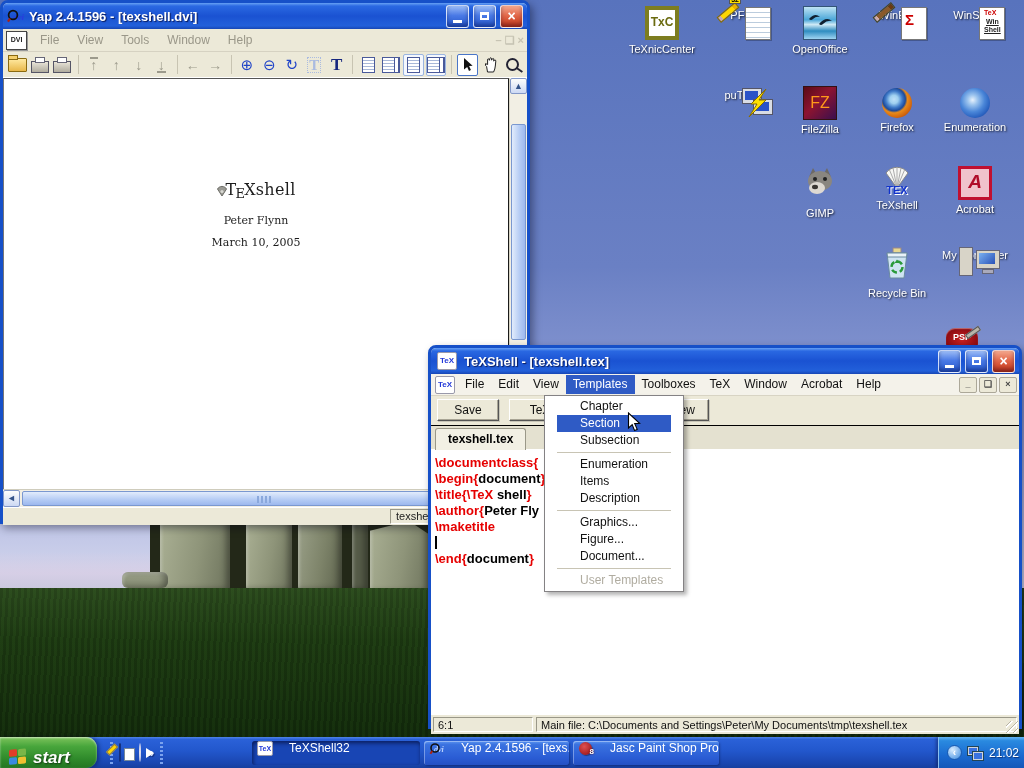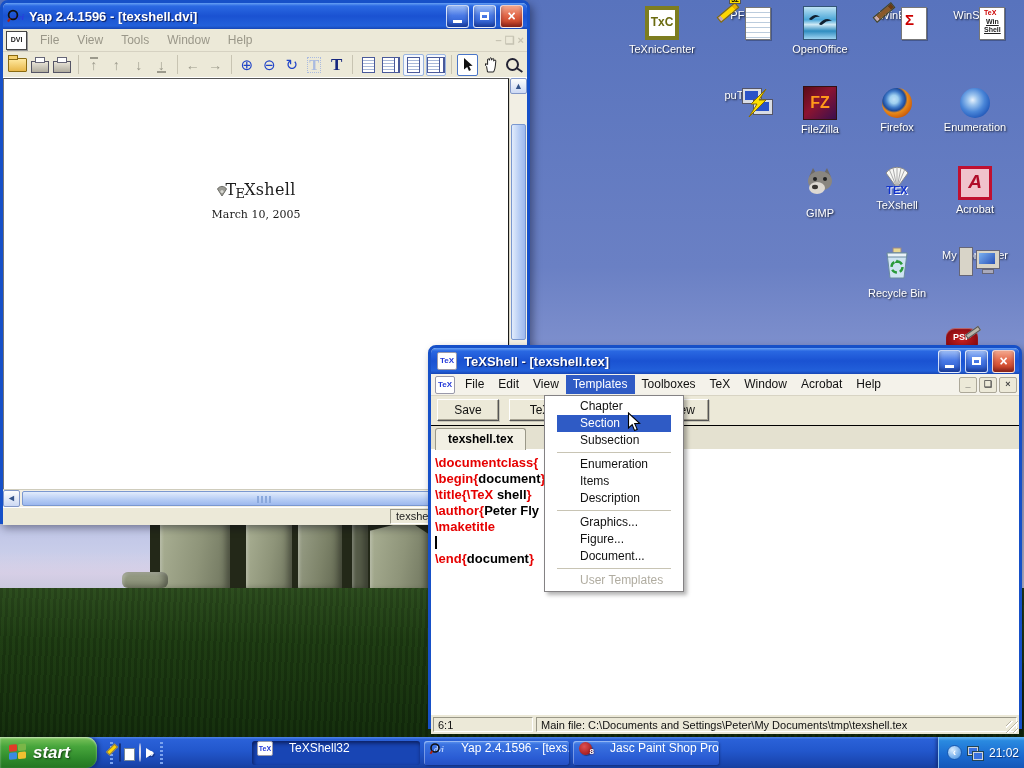--- a/index.html
+++ b/index.html
@@ -142,21 +142,21 @@
   .tmi{height:17px;line-height:17px;padding-left:25px;color:#111;white-space:nowrap}
   .tmi.selected{background:#2f5bc5;color:#fff;margin:0 2px;padding-left:23px}
   .tmi.disabled{color:#b0aca0}
   .tsep2{border-top:1px solid #c8c4b4;margin:3px 2px}
   
   #cursor{position:absolute;left:627px;top:412px;z-index:60}
   
   #taskbar{position:absolute;left:0;top:737px;width:1024px;height:31px;z-index:70;
         background:linear-gradient(180deg,#4f83e8 0%,#2a61d8 8%,#2257cc 45%,#1a46b0 85%,#173f9e 100%)}
   #start-btn{position:absolute;left:0;top:0;width:97px;height:31px;border-radius:0 11px 11px 0;
-        display:flex;align-items:center;gap:5px;padding-left:8px;box-sizing:border-box;cursor:pointer;
+        display:flex;align-items:flex-end;gap:5px;padding-left:8px;box-sizing:border-box;cursor:pointer;
         background:linear-gradient(180deg,#7ec45c 0%,#48a63c 30%,#2f8a2b 70%,#247622 100%);
         box-shadow:inset 0 1px 2px rgba(255,255,255,.6),2px 0 4px rgba(0,0,30,.4);
         color:#fff;font-size:17px;font-weight:bold;font-style:italic;text-shadow:1px 1px 2px rgba(0,0,0,.6)}
   #quick-launch{position:absolute;left:102px;top:0;height:31px;display:flex;align-items:center;gap:6px;padding-left:8px}
   .qsep{width:3px;height:22px;background:repeating-linear-gradient(180deg,#7aa2ee 0 2px,transparent 2px 4px)}
   .ql{width:20px;height:20px;border-radius:3px;position:relative;flex:0 0 auto}
   .chev{color:#cfe0fb;font-size:13px;font-weight:bold;text-shadow:1px 1px 1px rgba(0,0,40,.5)}
   .taskbtn{position:absolute;top:4px;height:24px;border-radius:3px;display:flex;align-items:flex-start;gap:16px;
         padding:0 5px;box-sizing:border-box;color:#fff;font-size:12px;white-space:nowrap;overflow:hidden;
         background:linear-gradient(180deg,#5d95f0 0%,#3a72e0 15%,#2a5cd4 70%,#2451c4 100%);
@@ -195,21 +195,21 @@
     <div class="dicon" style="left: 702px; top: 6px;"><span class="ic"><span class="page" style="background:repeating-linear-gradient(180deg,#fff 0 4px,#bcd 4px 5px)"></span><span class="pencil"></span><span style="position:absolute;right:0;bottom:2px;background:#ffe000;border:1px solid #555;font-size:7px;font-weight:bold;padding:0 1px">32</span></span><div class="lbl">PFE</div></div>
     <div class="dicon" style="left: 781px; top: 6px;"><span class="ic"><span class="ib" style="border:1px solid #357;background:linear-gradient(180deg,#bfe4f4 0%,#4aa6d8 40%,#cfeaf6 55%,#2e8cc0 75%,#9fd4f2 100%)"><svg width="32" height="32" viewBox="0 0 32 32">
             <path d="M5 12 Q11 5 16 10 Q12 9 9 12 Q7 14 5 12" fill="#102030"></path>
             <path d="M15 17 Q22 9 28 14 Q23 13 19 17 Q17 19 15 17" fill="#102030"></path>
           </svg></span></span><div class="lbl">OpenOffice</div></div>
     <div class="dicon" style="left: 858px; top: 6px;"><span class="ic"><span class="page"></span><span style="position:absolute;left:8px;top:5px;color:#c00;font-weight:bold;font-size:15px">Σ</span><span class="pencil" style="background:linear-gradient(90deg,#caa 0 3px,#8a5a2a 3px 18px,#6a3a10 18px);border-color:#442"></span></span><div class="lbl">WinEdt</div></div>
     <div class="dicon" style="left: 936px; top: 6px;"><span class="ic"><span class="page"></span><span style="position:absolute;left:9px;top:3px;font-size:7px;font-weight:bold;color:#c00;line-height:8px">TeX</span><span style="position:absolute;left:9px;top:12px;font-size:7px;font-weight:bold;color:#222;line-height:8px;text-decoration:underline">Win<br>Shell</span></span><div class="lbl">WinShell</div></div>
     <div class="dicon" style="left: 702px; top: 86px;"><span class="ic"><span class="mon" style="left:1px;top:2px"></span><span class="mon" style="left:12px;top:13px"></span><svg style="position:absolute;left:0;top:0" width="34" height="34" viewBox="0 0 34 34">
           <path d="M25 3 L10 18 L16 18 L8 31 L25 14 L18 14 Z" fill="#ffe000" stroke="#886c00"></path>
         </svg></span><div class="lbl">puTTY</div></div>
-    <div class="dicon" style="left: 781px; top: 86px;"><span class="ic"><span class="ib" style="background:linear-gradient(135deg,#5a0a16,#8c1430 45%,#3a0f4e);color:#ff9a1a;font-weight:bold;font-size:16px;line-height:32px;border:1px solid #311">FZ</span></span><div class="lbl">FileZilla</div></div>
+    <div class="dicon" style="left: 781px; top: 86px;"><span class="ic"><span class="ib" style="background:linear-gradient(135deg,#5a0a16,#8c1430 45%,#3a0f4e);color:#ff9a1a;font-weight:normal;font-size:16px;line-height:32px;border:1px solid #311">FZ</span></span><div class="lbl">FileZilla</div></div>
     <div class="dicon" style="left: 858px; top: 86px;"><span class="ic"><span class="ib round" style="background:radial-gradient(circle at 40% 38%,#bfe0f8 0%,#9fd0f0 16%,#3f7ac8 32%,#1c4a9a 44%,#e88a1a 52%,#c85a0a 76%,#8a3a05 100%)"></span></span><div class="lbl">Firefox</div></div>
     <div class="dicon" style="left: 936px; top: 86px;"><span class="ic"><span class="ib round" style="background:radial-gradient(circle at 42% 40%,#e8f2fc 0%,#9cc4ee 20%,#4a86d8 48%,#2a62c0 70%,#14347e 100%)"></span></span><div class="lbl">Enumeration</div></div>
     <div class="dicon" style="left: 781px; top: 166px;"><span class="ic"><svg width="34" height="34" viewBox="0 0 34 34">
           <path d="M6 11 L10 2 L14 9 Z" fill="#6e6a66"></path>
           <path d="M28 11 L24 2 L20 9 Z" fill="#6e6a66"></path>
           <ellipse cx="17" cy="15" rx="12" ry="10" fill="#8a8680"></ellipse>
           <ellipse cx="14" cy="22" rx="8" ry="6" fill="#ded9d2"></ellipse>
           <circle cx="12" cy="13" r="2" fill="#222"></circle>
           <circle cx="22" cy="13" r="2" fill="#222"></circle>
           <ellipse cx="12" cy="21" rx="3" ry="2.2" fill="#3a3632"></ellipse>
@@ -322,20 +322,21 @@
       </span>
   </div>
   <div class="yclient">
     <div class="ypage">
       <div class="dvi-title">
         <span class="shellmark"><svg width="12" height="12" viewBox="0 0 12 12">
               <path d="M6 11 L1.5 4 A5.2 5.2 0 0 1 10.5 4 Z" fill="#9a9a94" stroke="#6e6e68"></path>
               <circle cx="6" cy="6.5" r="1.6" fill="#d8d8d2"></circle>
             </svg></span><span>T</span><span class="lowE">E</span><span>Xshell</span>
       </div>
+      <div class="dvi-author">Peter Flynn</div>
       <div class="dvi-date">March 10, 2005</div>
     </div>
     <div class="vscroll">
       <div class="sbtn">▲</div>
       <div class="vthumb"></div>
       <div class="sbtn dn">▼</div>
     </div>
   </div>
   <div class="hscroll">
     <div class="sbtn h">◄</div>

